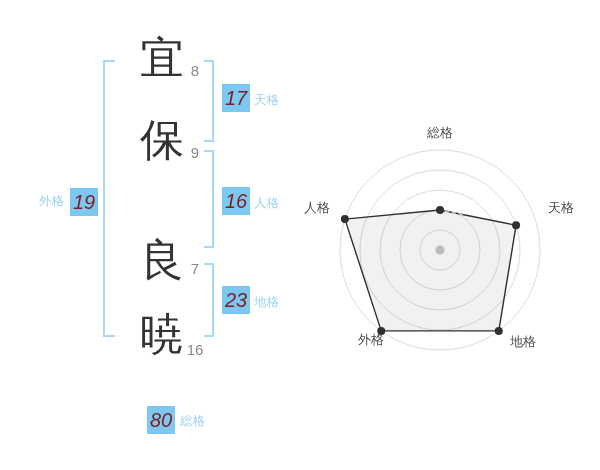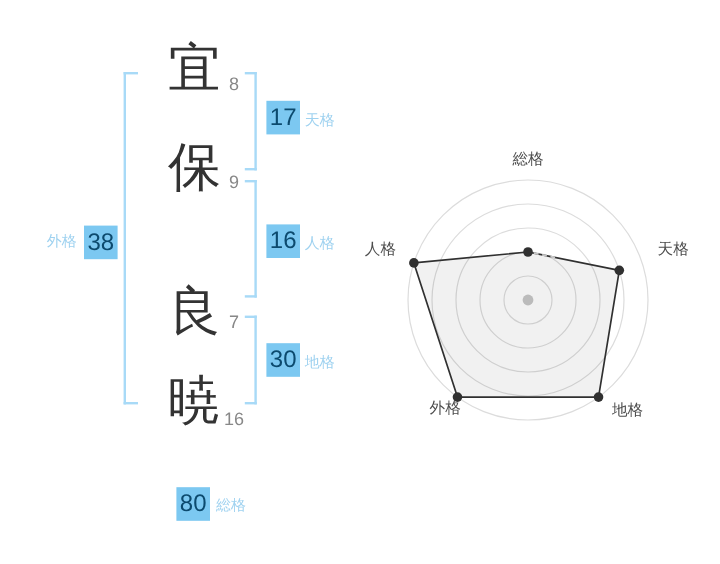--- a/index.html
+++ b/index.html
@@ -19,22 +19,22 @@
     font-size:15px;line-height:15px;color:#888888;
   }
   .sn1{top:63px}.sn2{top:145px}.sn3{top:261px}.sn4{top:342px}
   .bracket{position:absolute;box-sizing:border-box;border:2px solid #a8daf7;}
   .bracket-right{left:204px;width:10px;border-left:none;}
   .br-ten{top:60px;height:82px}
   .br-jin{top:150px;height:98px}
   .br-chi{top:263px;height:74px}
   .bracket-left{left:103px;width:12px;border-right:none;top:60px;height:277px;}
   .score-box{
-    position:absolute;width:28px;height:28px;background:#7cc8f1;color:#0c4a6e;
-    font-size:20px;display:flex;align-items:center;justify-content:center;line-height:1;
+    position:absolute;width:28px;height:28px;background:#7cc8f1;color:#7f1d1d;
+    font-size:20px;display:flex;align-items:center;justify-content:center;line-height:1;font-style:italic;
   }
   .sb-ten{left:222px;top:84px}
   .sb-jin{left:222px;top:187px}
   .sb-chi{left:222px;top:286px}
   .sb-gai{left:70px;top:188px}
   .sb-sou{left:147px;top:406px}
   .score-label{
     position:absolute;font-size:12.5px;line-height:14px;color:#9fd2f0;white-space:nowrap;
   }
   .sl-ten{left:254px;top:93px}
@@ -68,25 +68,25 @@
     <div class="bracket bracket-right br-jin"></div>
     <div class="bracket bracket-right br-chi"></div>
     <div class="bracket bracket-left"></div>
 
     <div class="score-box sb-ten">17</div>
     <div class="score-label sl-ten">天格</div>
 
     <div class="score-box sb-jin">16</div>
     <div class="score-label sl-jin">人格</div>
 
-    <div class="score-box sb-chi">30</div>
+    <div class="score-box sb-chi">23</div>
     <div class="score-label sl-chi">地格</div>
 
     <div class="score-label sl-gai">外格</div>
-    <div class="score-box sb-gai">38</div>
+    <div class="score-box sb-gai">19</div>
 
     <div class="score-box sb-sou">80</div>
     <div class="score-label sl-sou">総格</div>
   </div>
 
   <svg class="radar" viewBox="0 0 300 280" xmlns="http://www.w3.org/2000/svg">
     <g id="radar-g">
         <circle cx="150" cy="155" r="20" fill="none" stroke="#dcdcdc" stroke-width="1"></circle>
         <circle cx="150" cy="155" r="40" fill="none" stroke="#dcdcdc" stroke-width="1"></circle>
         <circle cx="150" cy="155" r="60" fill="none" stroke="#dcdcdc" stroke-width="1"></circle>

